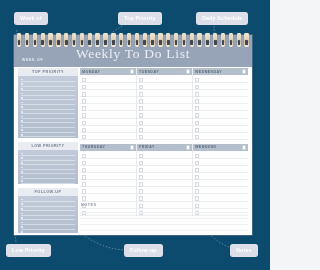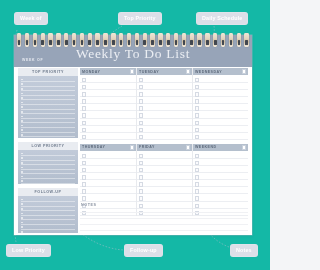--- a/index.html
+++ b/index.html
@@ -2,21 +2,21 @@
 <html><head>
 <meta charset="utf-8">
 <title>Weekly To Do List Planner</title>
 <style>
   * { box-sizing: border-box; margin:0; padding:0; }
   html,body{
     width:270px; height:270px; overflow:hidden;
     background:#f4f5f7;
     font-family:"Liberation Sans", sans-serif;
   }
-  #stage{ position:relative; width:270px; height:270px; background:#14b8a6; }
+  #stage{ position:relative; width:270px; height:270px; background:#0c4a6e; }
 
   
   .pill{
     position:absolute;
     background:#dcdfe8;
     color:#ffffff;
     border-radius:3px;
     font-size:5.4px;
     font-weight:bold;
     letter-spacing:.15px;

